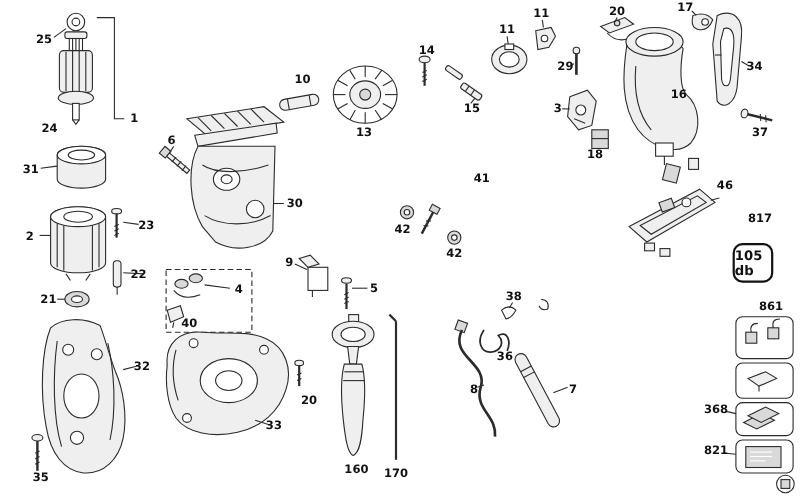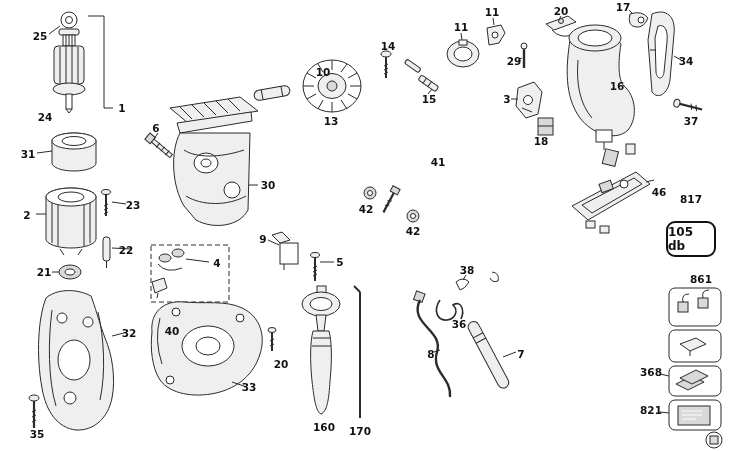--- a/index.html
+++ b/index.html
@@ -2,21 +2,21 @@
 <html><head>
 <meta charset="utf-8">
 <style>
   * { margin:0; padding:0; box-sizing:border-box; }
   html,body { background:#ffffff; }
   body { font-family:"DejaVu Sans", sans-serif; }
   .stage { position:relative; width:730px; height:451px; background:#fff; overflow:hidden; }
   .stage svg { position:absolute; left:0; top:0; }
   .labels-layer { position:absolute; left:0; top:0; width:100%; height:100%; pointer-events:none; }
   .plabel { position:absolute; transform:translate(-50%,-50%); font-size:10.5px; font-weight:bold; color:#111; white-space:nowrap; }
-  .noise-badge { position:absolute; left:666px; top:221px; width:50px; height:36px; border:2px solid #111;
+  .noise-badge { position:absolute; left:666px; top:221px; width:37px; height:36px; border:2px solid #111;
                  border-radius:9px; background:#fff; display:flex; align-items:center; justify-content:flex-end;
                  font-size:12px; font-weight:bold; color:#111; }
   
   .ln { stroke:#2b2b2b; fill:none; }
   .ld { stroke:#2b2b2b; }
   .fw { fill:#ffffff; stroke:#2b2b2b; }
   .fl { fill:#efefef; stroke:#2b2b2b; }
   .fg { fill:#d9d9d9; stroke:#2b2b2b; }
   .lnw { stroke:#ffffff; fill:none; }
 </style>
@@ -384,45 +384,45 @@
   <div id="labels" class="labels-layer">
       <span class="plabel" style="left: 40px; top: 36px;">25</span>
       <span class="plabel" style="left: 45px; top: 117px;">24</span>
       <span class="plabel" style="left: 122px; top: 108px;">1</span>
       <span class="plabel" style="left: 28px; top: 154px;">31</span>
       <span class="plabel" style="left: 27px; top: 215px;">2</span>
       <span class="plabel" style="left: 133px; top: 205px;">23</span>
       <span class="plabel" style="left: 126px; top: 250px;">22</span>
       <span class="plabel" style="left: 44px; top: 272px;">21</span>
       <span class="plabel" style="left: 156px; top: 128px;">6</span>
-      <span class="plabel" style="left: 275px; top: 72px; margin-left: 48px;">10</span>
+      <span class="plabel" style="left: 275px; top: 72px;">10</span>
       <span class="plabel" style="left: 331px; top: 121px;">13</span>
       <span class="plabel" style="left: 388px; top: 46px;">14</span>
       <span class="plabel" style="left: 429px; top: 99px;">15</span>
       <span class="plabel" style="left: 461px; top: 27px;">11</span>
       <span class="plabel" style="left: 492px; top: 12px;">11</span>
       <span class="plabel" style="left: 561px; top: 11px;">20</span>
       <span class="plabel" style="left: 514px; top: 61px;">29</span>
       <span class="plabel" style="left: 507px; top: 99px;">3</span>
       <span class="plabel" style="left: 541px; top: 141px;">18</span>
       <span class="plabel" style="left: 623px; top: 7px;">17</span>
       <span class="plabel" style="left: 617px; top: 86px;">16</span>
       <span class="plabel" style="left: 686px; top: 61px;">34</span>
       <span class="plabel" style="left: 691px; top: 121px;">37</span>
-      <span class="plabel" style="left: 659px; top: 192px;">46</span>
+      <span class="plabel" style="left: 659px; top: 169px;">46</span>
       <span class="plabel" style="left: 691px; top: 199px;">817</span>
       <span class="plabel" style="left: 701px; top: 279px;">861</span>
       <span class="plabel" style="left: 268px; top: 185px;">30</span>
       <span class="plabel" style="left: 263px; top: 239px;">9</span>
       <span class="plabel" style="left: 340px; top: 262px;">5</span>
       <span class="plabel" style="left: 390px; top: 162px; margin-left: 48px;">41</span>
       <span class="plabel" style="left: 366px; top: 209px;">42</span>
       <span class="plabel" style="left: 413px; top: 231px;">42</span>
       <span class="plabel" style="left: 217px; top: 263px;">4</span>
-      <span class="plabel" style="left: 172px; top: 294px; margin-top: 37px;">40</span>
+      <span class="plabel" style="left: 172px; top: 294px;">40</span>
       <span class="plabel" style="left: 129px; top: 333px;">32</span>
       <span class="plabel" style="left: 281px; top: 364px; text-align: right;">20</span>
       <span class="plabel" style="left: 249px; top: 387px;">33</span>
       <span class="plabel" style="left: 37px; top: 434px;">35</span>
       <span class="plabel" style="left: 324px; top: 427px;">160</span>
       <span class="plabel" style="left: 360px; top: 431px;">170</span>
       <span class="plabel" style="left: 467px; top: 270px;">38</span>
       <span class="plabel" style="left: 459px; top: 324px;">36</span>
       <span class="plabel" style="left: 431px; top: 354px;">8</span>
       <span class="plabel" style="left: 521px; top: 354px;">7</span>

